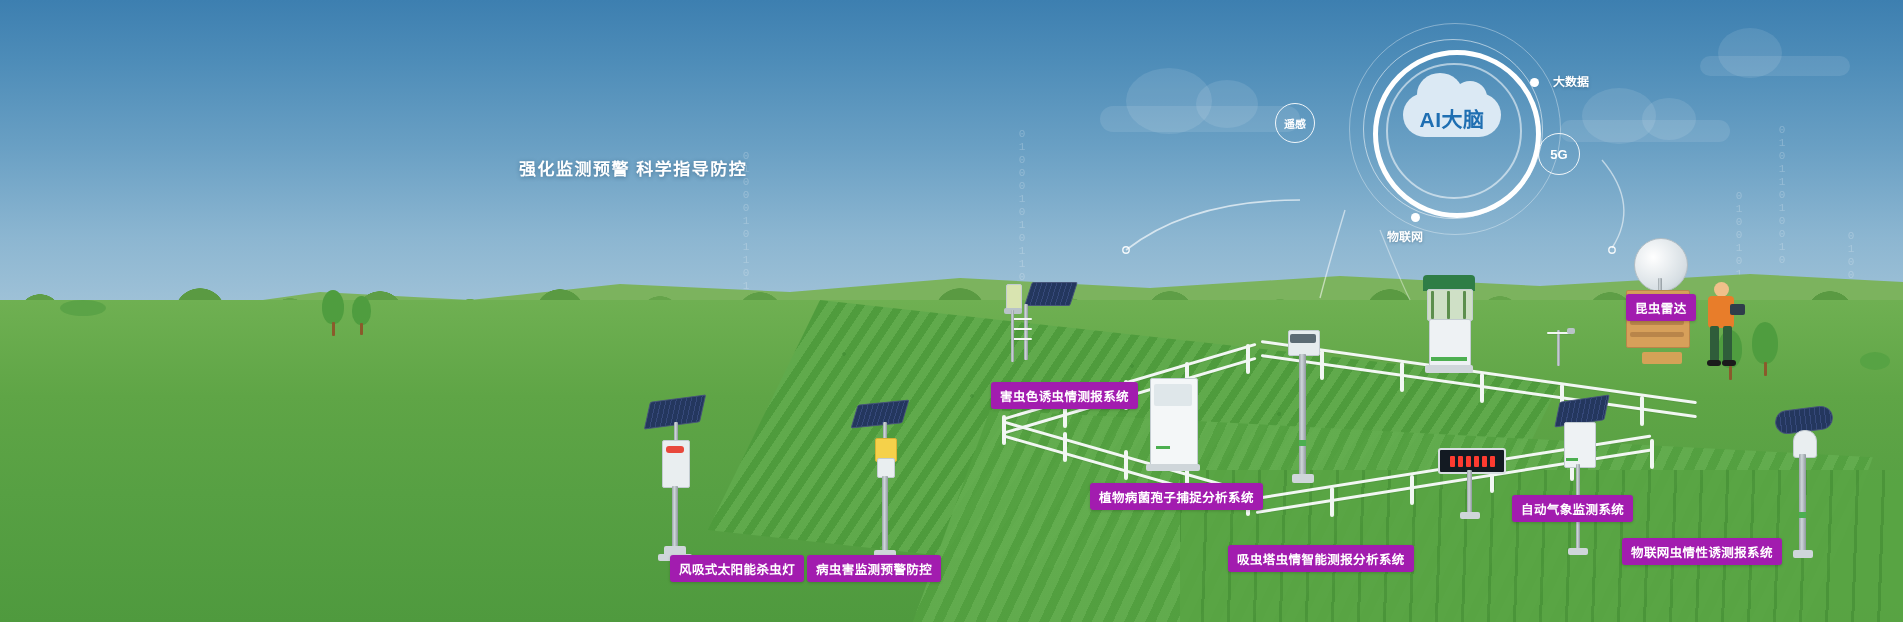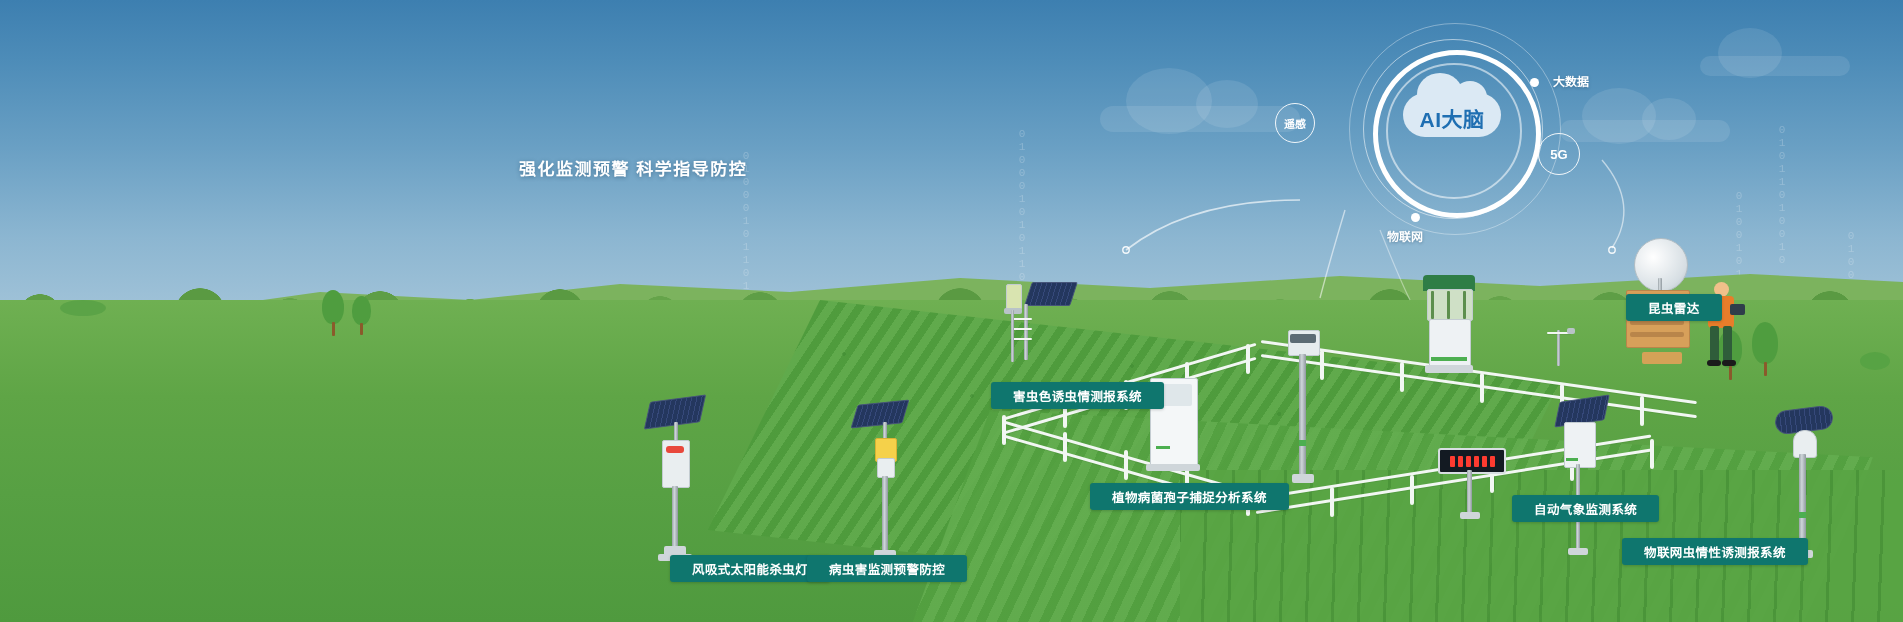--- a/index.html
+++ b/index.html
@@ -143,23 +143,23 @@
     color:#ffffff;font-size:11px;font-weight:700;
   }
   .node-yg{left:-70px;top:68px;width:38px;height:38px;}
   .node-5g{left:193px;top:98px;width:40px;height:40px;font-size:13px;}
   .node-dot{position:absolute;width:9px;height:9px;border-radius:50%;background:#ffffff;}
   .node-label{position:absolute;color:#ffffff;font-size:12px;font-weight:700;white-space:nowrap;text-shadow:0 1px 3px rgba(20,60,90,.4);}
 
   
   .eq-label{
     position:absolute;z-index:60;
-    background:#0f766e;color:#ffffff;
+    background:#a21caf;color:#ffffff;
     font-size:12.5px;font-weight:700;letter-spacing:.4px;
-    padding:4px 22px;border-radius:3px;white-space:nowrap;
+    padding:4px 9px;border-radius:3px;white-space:nowrap;
     box-shadow:0 1px 3px rgba(0,0,0,.18);
   }
 
   
   .dev{position:absolute;z-index:50;}
   .pole{position:absolute;background:linear-gradient(90deg,#9aa3a8,#cfd6da 40%,#8f989e);border-radius:1px;}
   .panel{position:absolute;background:#1d2f54;border:1px solid #46557a;border-radius:2px;
     background-image:repeating-linear-gradient(90deg,#24375e 0 4px,#36497a 4px 5px);}
   .box{position:absolute;background:#eef2f4;border:1px solid #c3ccd1;border-radius:2px;}
   .box-d{position:absolute;background:#b9c3c8;border-radius:2px;}
@@ -375,20 +375,21 @@
   </div>
   <div class="eq-label" style="left:807px;top:555px;">病虫害监测预警防控</div>
 
   <div class="dev" style="left:1288px;top:330px;">
     <div class="box" style="left:0;top:0;width:30px;height:24px;background:#e6ecee;"></div>
     <div class="box-d" style="left:2px;top:4px;width:26px;height:9px;background:#5c6b74;"></div>
     <div class="pole" style="left:11px;top:24px;width:7px;height:122px;"></div>
     <div class="green-accent" style="left:11px;top:110px;width:7px;height:6px;"></div>
     <div class="base" style="left:4px;top:144px;width:22px;height:9px;"></div>
   </div>
+  <div class="eq-label" style="left:1228px;top:545px;">吸虫塔虫情智能测报分析系统</div>
 
   <div class="dev" style="left:1438px;top:448px;">
     <div class="led" style="left:0;top:0;width:64px;height:22px;">
       <i></i>
         <i></i>
         <i></i>
         <i></i>
         <i></i>
         <i></i>
     </div>

